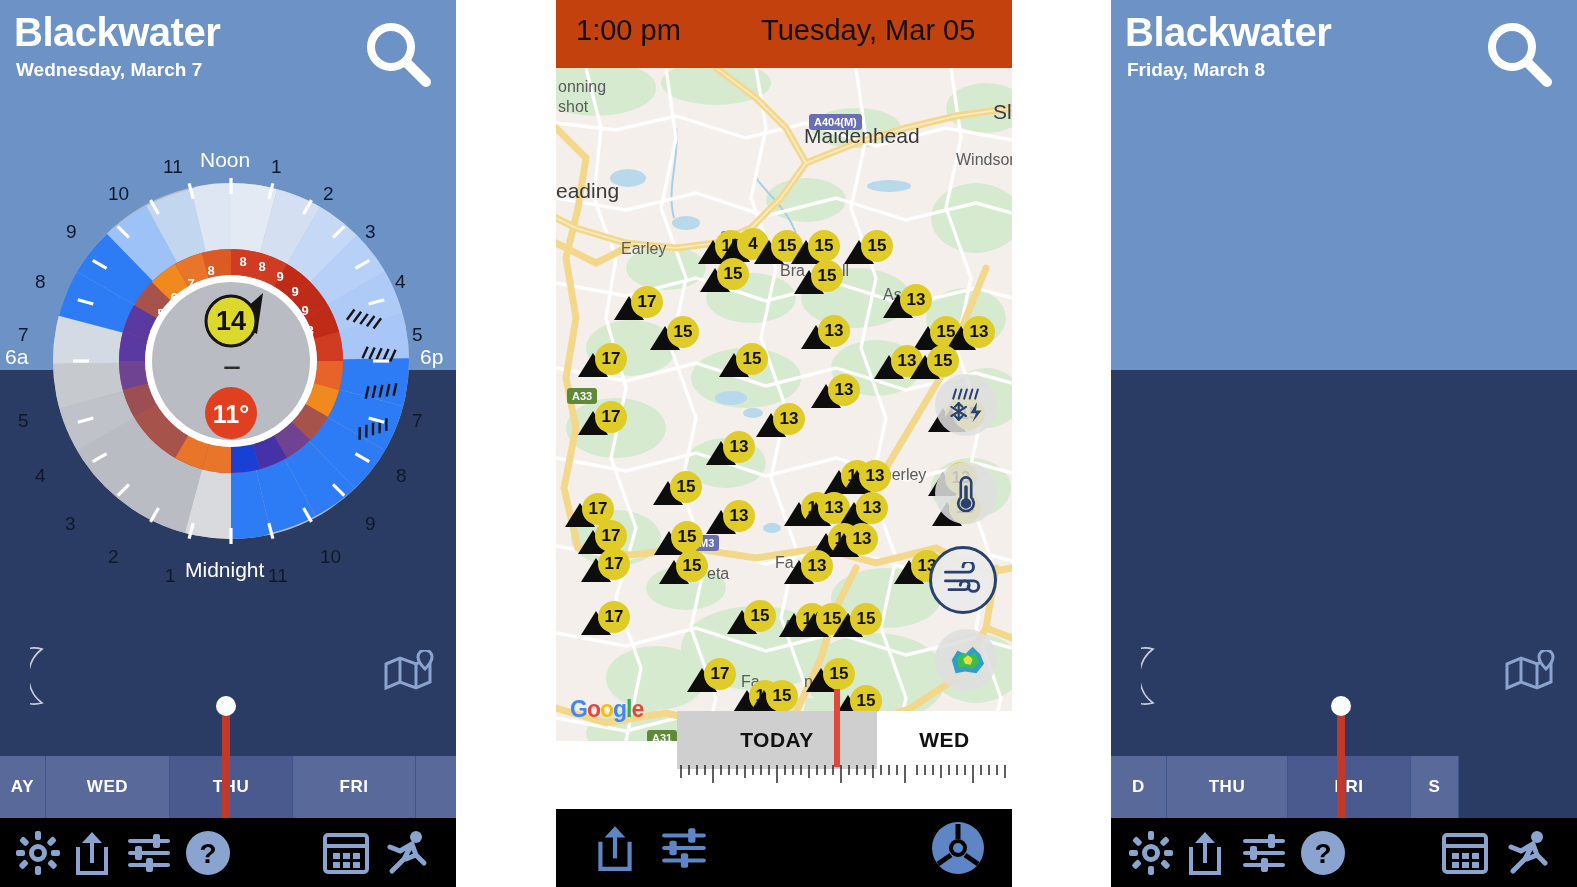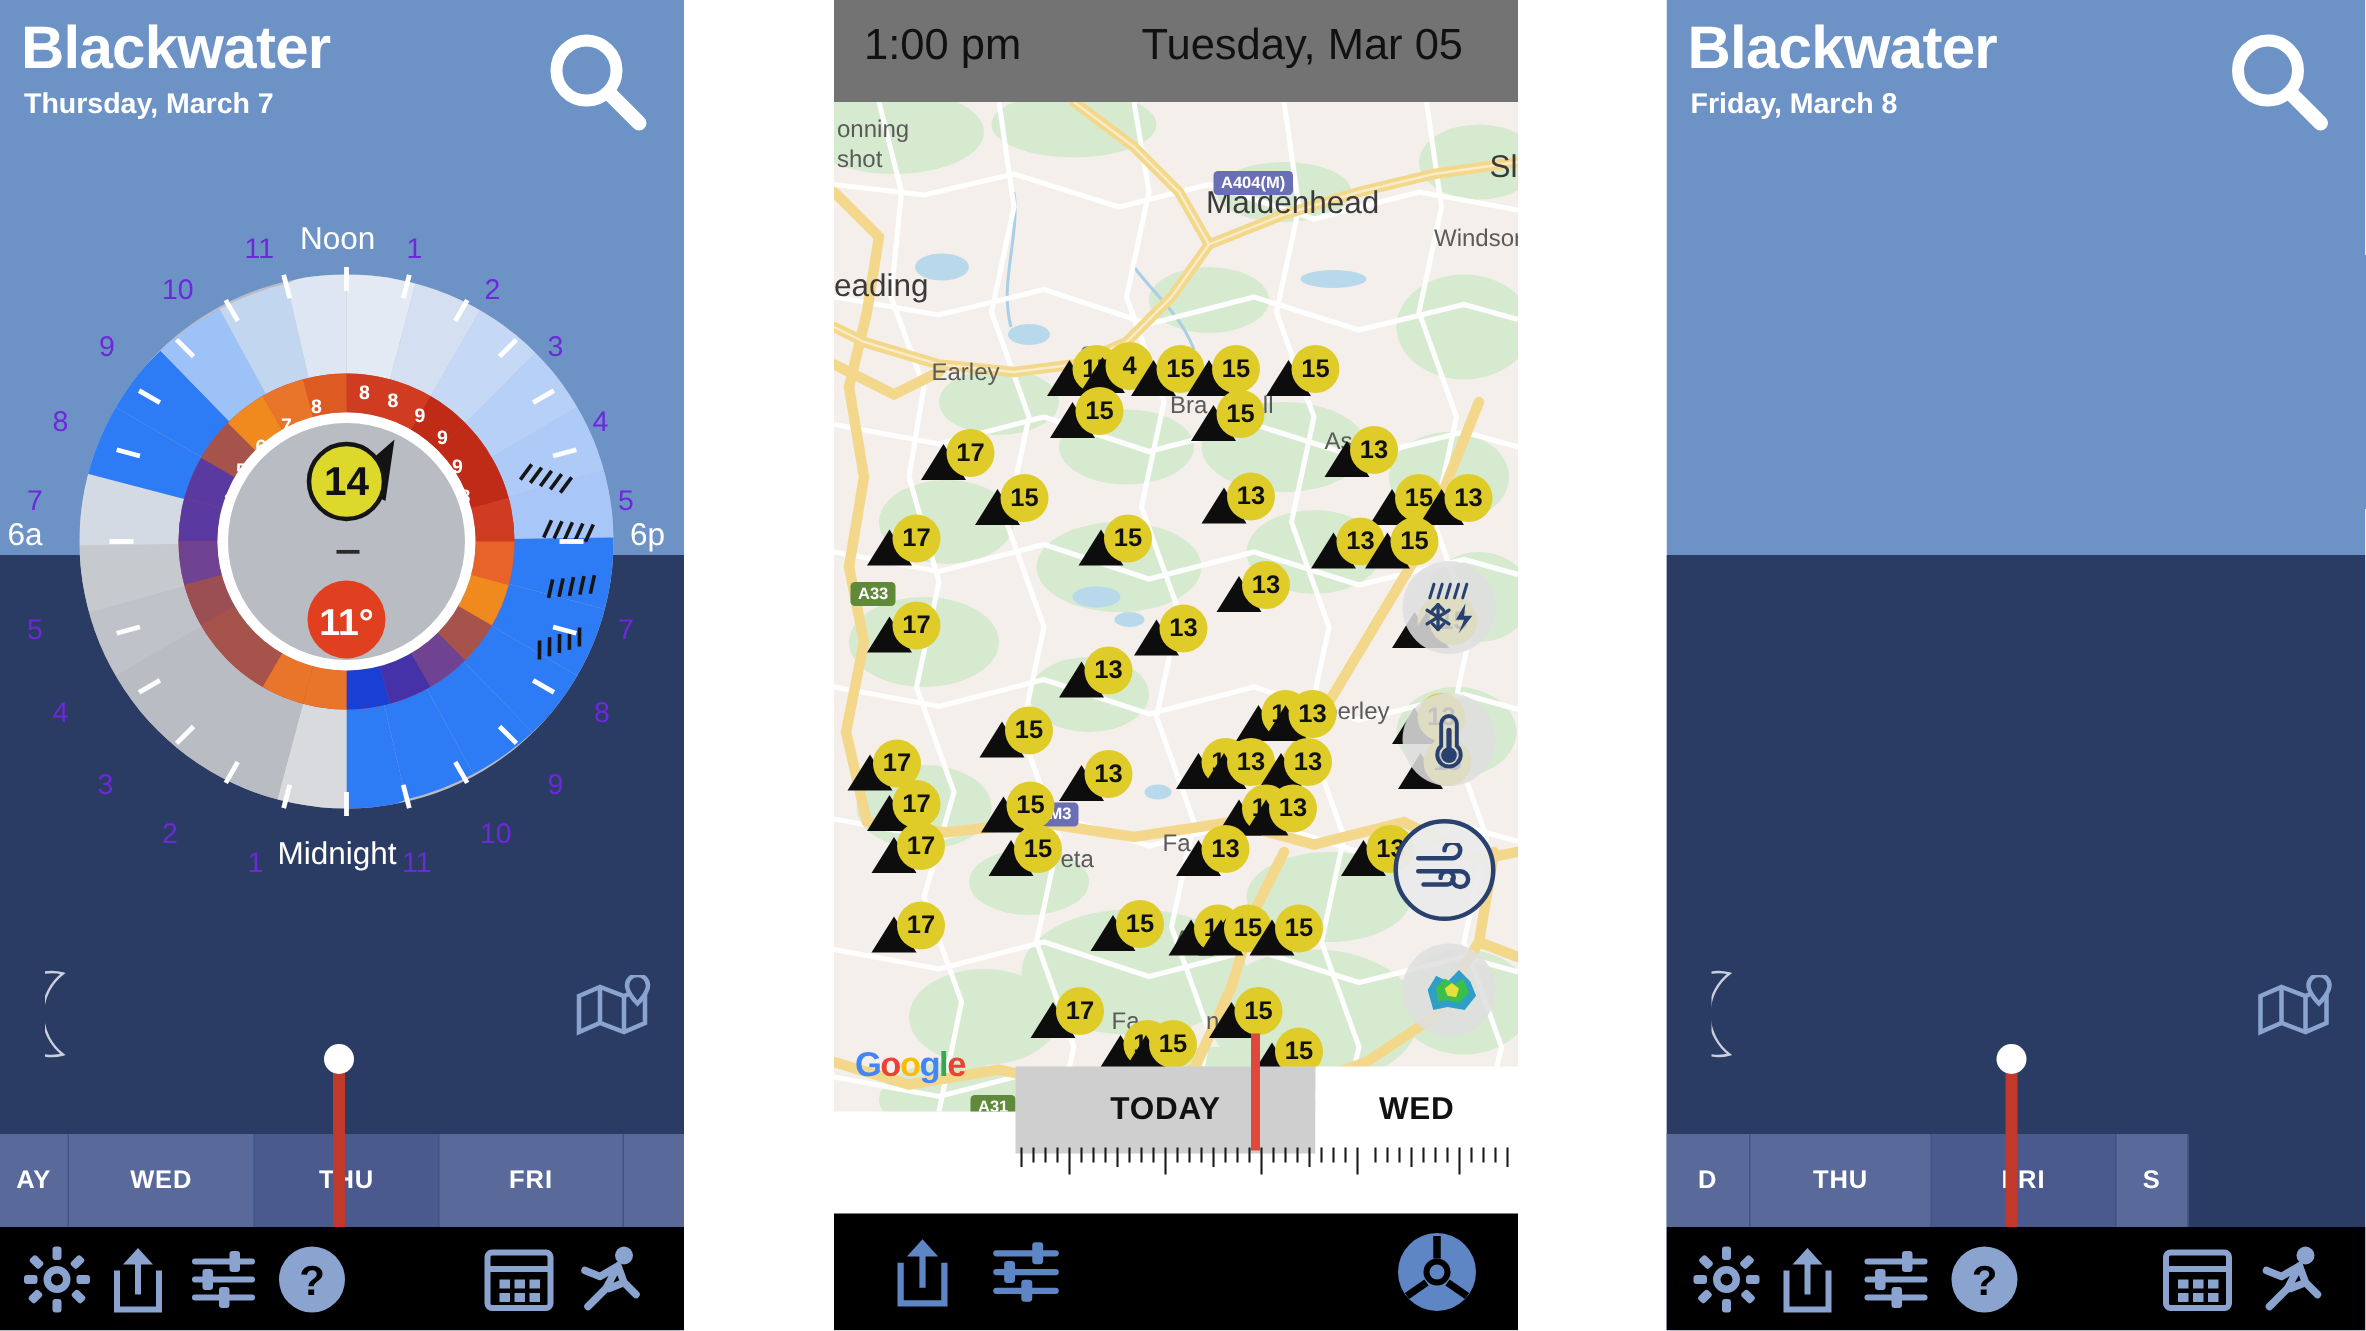--- a/index.html
+++ b/index.html
@@ -40,21 +40,21 @@
 
   
   .mline{position:absolute;width:8px;background:#c0392b;z-index:7;}
   .mdot{position:absolute;width:20px;height:20px;border-radius:50%;background:#fff;z-index:8;}
 
   
   .toolbar{position:absolute;left:0;bottom:0;width:100%;height:69px;background:#000;z-index:9;}
   .tb-ico{position:absolute;top:50%;transform:translateY(-50%);cursor:pointer;}
 
   
-  .mapbar{position:absolute;left:0;top:0;width:100%;height:68px;background:#737373;z-index:6;}
+  .mapbar{position:absolute;left:0;top:0;width:100%;height:68px;background:#c2410c;z-index:6;}
   .mapbar .t{position:absolute;left:20px;top:14px;font-size:29px;color:#111;}
   .mapbar .d{position:absolute;left:205px;top:14px;font-size:29px;color:#111;}
   .mapwrap{position:absolute;left:0;top:68px;width:100%;height:673px;overflow:hidden;background:#f6efec;}
   .mapcanvas{position:absolute;left:0;top:0;width:456px;height:673px;}
   .glabel{position:absolute;color:#5a5a5a;font-size:16px;white-space:nowrap;}
   .glabel.big{font-size:21px;color:#3a3a3a;}
   .shield{position:absolute;background:#6a6fb5;color:#fff;font-size:11px;font-weight:bold;border-radius:3px;padding:2px 5px;white-space:nowrap;}
   .shield.grn{background:#5f8a3a;}
   .wm{position:absolute;}
   .wm .tri{position:absolute;left:0;top:10px;width:0;height:0;border-left:15px solid transparent;border-right:15px solid transparent;border-bottom:24px solid #0d0d0d;}
@@ -75,21 +75,21 @@
 <body>
 
 <div id="stage">
 
   <div class="panel" id="panel-left">
     <div class="sky"></div>
     <div class="ground"></div>
 
     <div class="hdr">
       <div class="city">Blackwater</div>
-      <div class="date">Thursday, March 7</div>
+      <div class="date">Wednesday, March 7</div>
       <svg class="search-ico" viewBox="0 0 72 72">
         <circle cx="29" cy="29" r="20" fill="none" stroke="#fff" stroke-width="8"></circle>
         <line x1="44" y1="44" x2="64" y2="64" stroke="#fff" stroke-width="10" stroke-linecap="round"></line>
       </svg>
     </div>
 
     <div class="dial" id="dial-left">
       <svg width="370" height="370" viewBox="0 0 370 370">
         <defs>
           <clipPath id="outRingClipL">
@@ -904,14 +904,14 @@
       <svg class="tb-ico" style="left:392px;width:50px;height:48px;" viewBox="0 0 50 48">
         <circle cx="34" cy="8" r="6" fill="#8aa4cf"></circle>
         <path d="M30,15 L18,22 L8,18 M30,15 L34,26 L42,34 M30,15 L22,30 L10,42 M34,26 L24,30" fill="none" stroke="#8aa4cf" stroke-width="5" stroke-linecap="round" stroke-linejoin="round"></path>
       </svg>
     </div>
   </div>
 
 </div>
 
 <style>
-  .hl{color:#6d28d9;font-size:19px;font-weight:normal;}
+  .hl{color:#0f172a;font-size:19px;font-weight:normal;}
 </style>
 
 </body></html>

